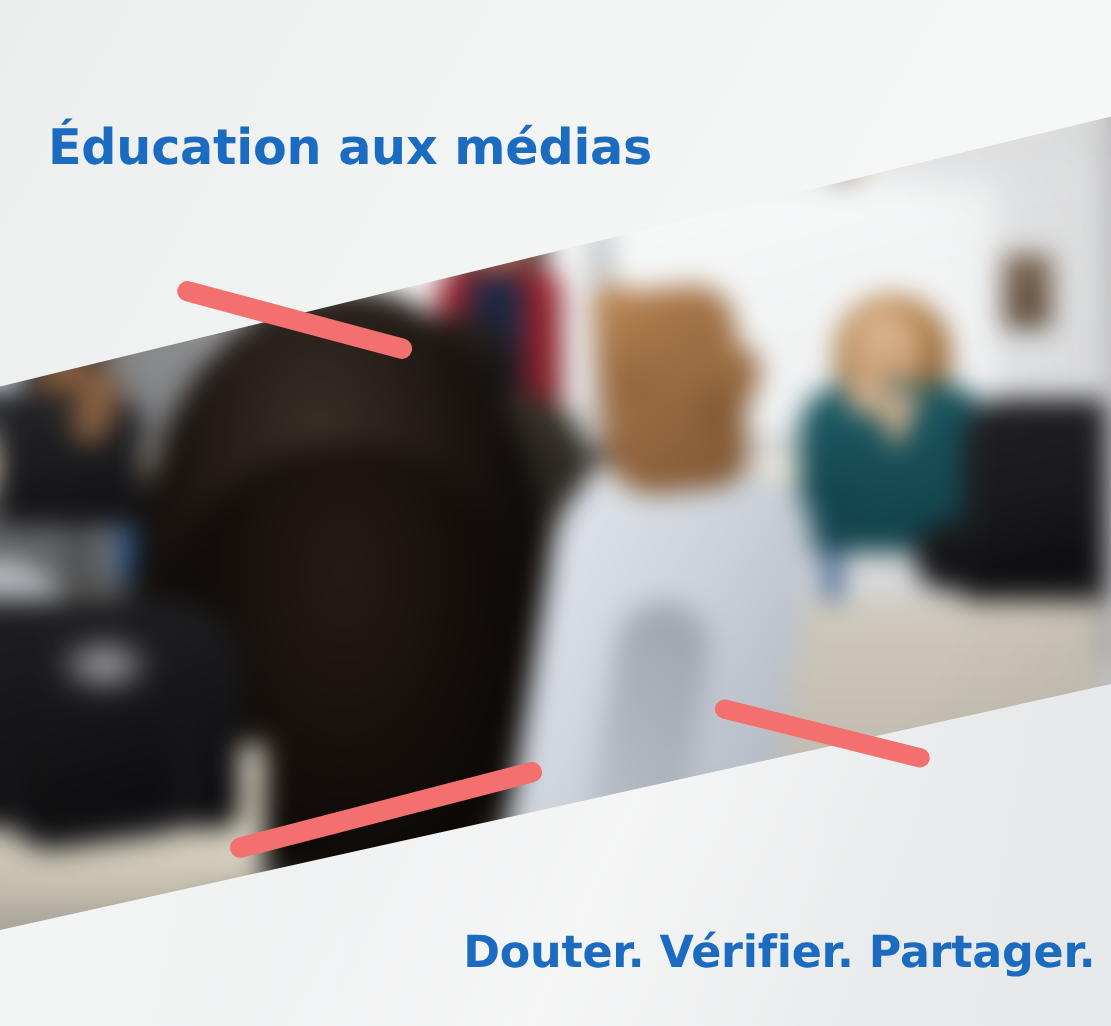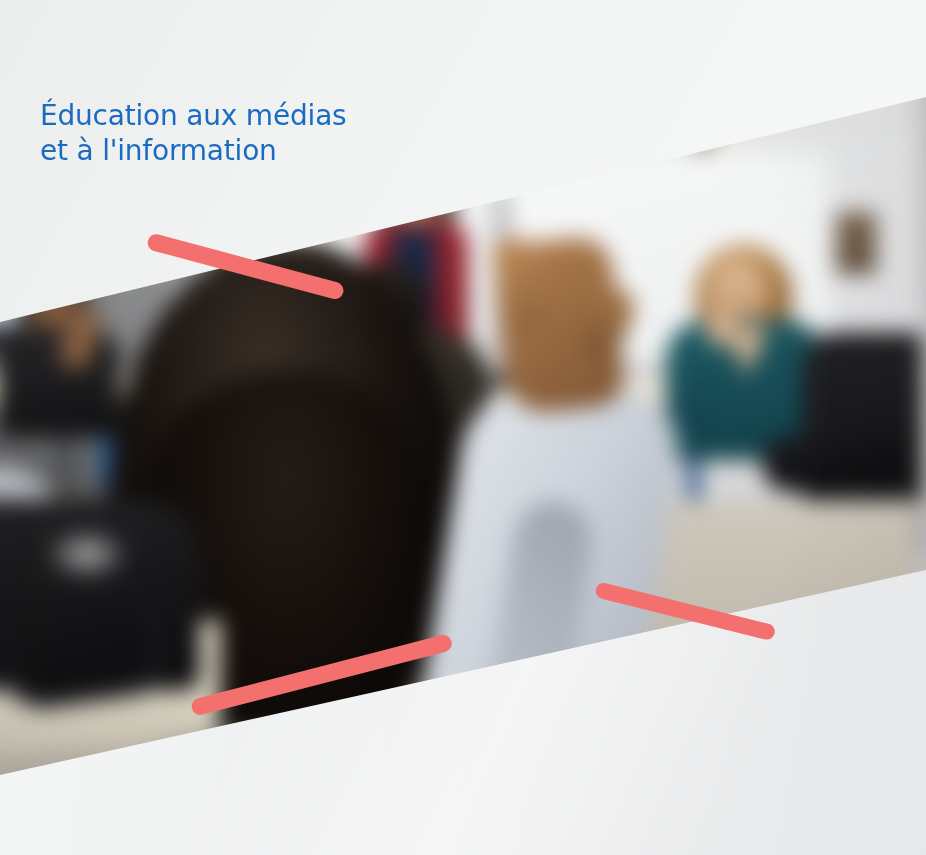--- a/index.html
+++ b/index.html
@@ -215,21 +215,21 @@
     font-size:24px;letter-spacing:-.4px;white-space:nowrap;}
   .logo-word .sm{font-size:19px;}
   .logo-dash{position:absolute;background:#f4706e;border-radius:2px;height:4px;}
   .logo-dash-a{left:5px;top:3px;width:46px;transform:rotate(-11deg);}
   .logo-dash-b{left:100px;top:0px;width:42px;transform:rotate(-15deg);}
   .logo-dash-c{left:52px;top:45px;width:44px;transform:rotate(-9deg);}
 
   
   .headline{
     position:absolute;left:40px;top:98px;width:640px;
-    color:#1b6bc0;font-weight:400;font-size:28px;line-height:1.25;
+    color:#1b6bc0;font-weight:700;font-size:41px;line-height:1.25;
     letter-spacing:-.2px;font-family:"DejaVu Sans",sans-serif;
   }
   .headline .l2{display:block;}
 
   .tagline{
     position:absolute;left:386px;top:772px;
     color:#1b6bc0;font-weight:700;font-size:37px;letter-spacing:-.2px;
     font-family:"DejaVu Sans",sans-serif;white-space:nowrap;
   }
 </style>
@@ -341,17 +341,17 @@
   <div class="overlay-bottom"></div>
   <div class="overlay-bottom-sheen"></div>
 
   <div class="stroke stroke-1"></div>
   <div class="stroke stroke-3"></div>
   <div class="stroke stroke-2"></div>
 
 
   <div class="headline">
     <span>Éducation aux médias</span>
-    <span class="l2">et à l'information</span>
   </div>
 
+  <div class="tagline">Douter. Vérifier. Partager.</div>
 
 </div>
 
 </body></html>

